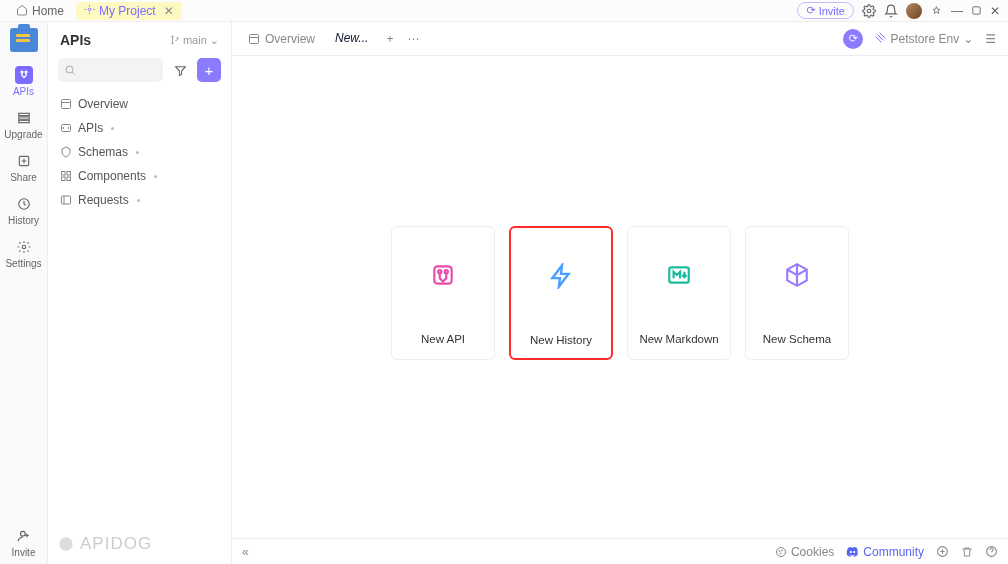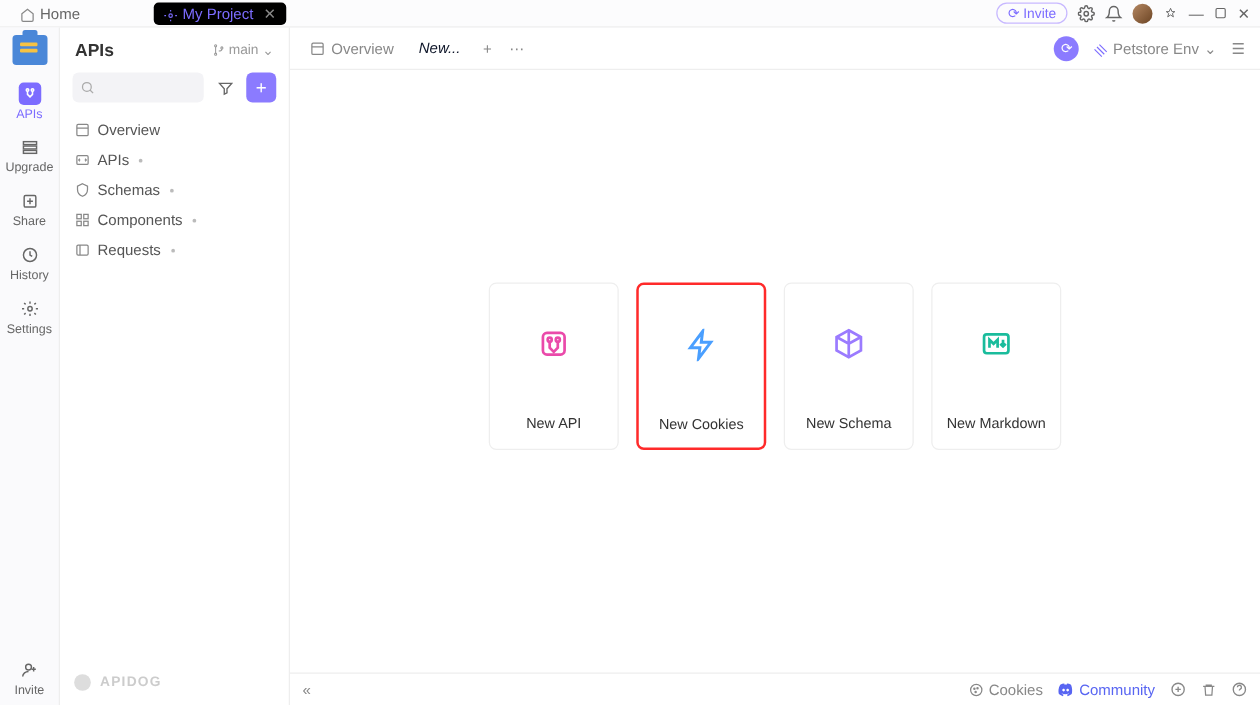--- a/index.html
+++ b/index.html
@@ -1,20 +1,20 @@
 <!DOCTYPE html>
 <html><head>
 <meta charset="utf-8">
 <style>
 * { box-sizing: border-box; margin: 0; padding: 0; }
 body { font-family: -apple-system, BlinkMacSystemFont, "Segoe UI", Arial, sans-serif; font-size: 12px; color: #333; background: #fff; width: 1008px; height: 564px; overflow: hidden; }
 .app { display: flex; flex-direction: column; height: 100%; }
 .titlebar { display: flex; align-items: center; height: 22px; padding: 0 8px; border-bottom: 1px solid #eee; background: #fcfcfd; }
-.titlebar .tab { display: flex; align-items: flex-end; padding: 2px 8px; margin-right: 4px; border-radius: 4px; color: #666; gap: 4px; cursor: pointer; }
-.titlebar .tab.active { background: #000000; color: #7c6cff; margin-left: 47px; }
+.titlebar .tab { display: flex; align-items: flex-start; padding: 2px 8px; margin-right: 4px; border-radius: 4px; color: #666; gap: 4px; cursor: pointer; }
+.titlebar .tab.active { background: #fef9c3; color: #7c6cff; }
 .titlebar .tab .close { margin-left: 4px; color: #888; }
 .titlebar .spacer { flex: 1; }
 .titlebar .btn-upgrade { border: 1px solid #c7b8ff; color: #7c6cff; border-radius: 10px; padding: 1px 8px; font-size: 11px; display: flex; align-items: center; gap: 3px; cursor: pointer; }
 .titlebar .icon-btn { margin-left: 8px; color: #666; cursor: pointer; display: flex; align-items: center; }
 .avatar { width: 16px; height: 16px; border-radius: 50%; background: linear-gradient(135deg,#b58863,#6b4423); }
 
 .main { display: flex; flex: 1; min-height: 0; }
 
 .rail { width: 48px; background: #fafafc; border-right: 1px solid #eee; display: flex; flex-direction: column; align-items: center; padding-top: 6px; }
 .rail .brief { width: 28px; height: 24px; background: #4a87d8; border-radius: 3px; position: relative; margin-bottom: 8px; }
@@ -30,31 +30,31 @@
 .sb-head { display: flex; align-items: center; justify-content: space-between; padding: 10px 12px 6px; }
 .sb-title { font-size: 14px; font-weight: 600; }
 .sb-branch { color: #999; font-size: 11px; display: flex; align-items: center; gap: 3px; cursor: pointer; }
 .sb-tools { display: flex; align-items: center; gap: 6px; padding: 4px 10px 8px; }
 .sb-search { flex: 1; height: 24px; background: #f3f3f6; border-radius: 5px; display: flex; align-items: center; padding: 0 6px; color: #aaa; }
 .sb-filter { width: 22px; height: 24px; display: flex; align-items: center; justify-content: center; color: #666; border-radius: 5px; cursor: pointer; }
 .sb-add { width: 24px; height: 24px; background: #8b7bff; color: #fff; border-radius: 5px; display: flex; align-items: center; justify-content: center; font-size: 15px; cursor: pointer; }
 .tree { padding: 2px 0; }
 .tree .row { display: flex; align-items: center; gap: 6px; padding: 5px 12px; color: #555; cursor: pointer; font-size: 12px; }
 .tree .row .dot { width: 3px; height: 3px; background: #bbb; border-radius: 50%; margin-left: 2px; }
-.sb-foot { margin-top: auto; padding: 10px; display: flex; align-items: center; gap: 6px; color: #ccc; font-size: 11px; letter-spacing: 1px; font-weight: bold; }
+.sb-foot { margin-top: auto; padding: 10px; display: flex; align-items: center; gap: 6px; color: #ccc; font-size: 17px; letter-spacing: 1px; }
 
 .content { flex: 1; display: flex; flex-direction: column; min-width: 0; }
 .tabs { display: flex; align-items: center; height: 34px; border-bottom: 1px solid #eee; padding: 0 6px; }
 .tabs .tab2 { display: flex; align-items: center; gap: 5px; padding: 0 10px; height: 100%; color: #888; cursor: pointer; }
 .tabs .tab2.active { color: #0f172a; font-style: italic; border-bottom: 2px solid transparent; justify-content: flex-end; }
 .tabs .plus { padding: 0 8px; color: #888; cursor: pointer; }
 .tabs .dots { padding: 0 6px; color: #888; cursor: pointer; }
 .tabs .spacer { flex: 1; }
 .tabs .sync { width: 20px; height: 20px; border-radius: 50%; background: #8b7bff; color: #fff; display: flex; align-items: center; justify-content: center; font-size: 11px; margin-right: 6px; }
-.tabs .env { display: flex; align-items: flex-end; gap: 4px; color: #888; padding: 0 6px; cursor: pointer; font-size: 12px; }
+.tabs .env { display: flex; align-items: flex-start; gap: 4px; color: #888; padding: 0 6px; cursor: pointer; font-size: 12px; }
 .tabs .hamb { padding: 0 6px; color: #888; cursor: pointer; }
 
 .canvas { flex: 1; overflow: auto; padding: 0; }
 .cards { display: flex; gap: 14px; justify-content: center; margin-top: 170px; }
 .card { width: 104px; height: 134px; border: 1px solid #eee; border-radius: 6px; display: flex; flex-direction: column; align-items: center; justify-content: flex-start; padding-top: 34px; cursor: pointer; background: #fff; }
 .card.hl { border: 2px solid #ff2a2a; }
 .card .cicon { width: 28px; height: 28px; display: flex; align-items: center; justify-content: center; }
 .card .clabel { margin-top: 44px; font-size: 11.5px; color: #333; }
 .more { text-align: center; margin-top: 18px; color: #888; font-size: 12px; cursor: pointer; }
 
@@ -333,40 +333,40 @@
                 </svg>
               </span>
             <span class="clabel">New API</span>
           </div>
           <div class="card hl">
             <span class="cicon">
                 <svg width="26" height="26" viewBox="0 0 24 24" fill="none" stroke="#4a9fff" stroke-width="2.2">
                   <path d="M13 2L4 14h7l-1 8 9-12h-7z"></path>
                 </svg>
               </span>
-            <span class="clabel">New Cookies</span>
+            <span class="clabel">New History</span>
+          </div>
+          <div class="card">
+            <span class="cicon">
+                <svg width="26" height="26" viewBox="0 0 24 24" fill="none" stroke="#1abc9c" stroke-width="2">
+                  <rect x="3" y="5" width="18" height="14" rx="2"></rect>
+                  <path d="M7 15V9l3 3 3-3v6M17 9v4M15 12l2 2 2-2"></path>
+                </svg>
+              </span>
+            <span class="clabel">New Markdown</span>
           </div>
           <div class="card">
             <span class="cicon">
                 <svg width="26" height="26" viewBox="0 0 24 24" fill="none" stroke="#9b7bff" stroke-width="2">
                   <path d="M12 2l9 5v10l-9 5-9-5V7z"></path>
                   <path d="M12 2v20M3 7l9 5 9-5"></path>
                 </svg>
               </span>
             <span class="clabel">New Schema</span>
           </div>
-          <div class="card">
-            <span class="cicon">
-                <svg width="26" height="26" viewBox="0 0 24 24" fill="none" stroke="#1abc9c" stroke-width="2">
-                  <rect x="3" y="5" width="18" height="14" rx="2"></rect>
-                  <path d="M7 15V9l3 3 3-3v6M17 9v4M15 12l2 2 2-2"></path>
-                </svg>
-              </span>
-            <span class="clabel">New Markdown</span>
-          </div>
         </div>
       </div>
 
       <div class="footer">
         <span class="collapse">
           <span>«</span>
         </span>
         <div class="spacer"></div>
         <div class="fitem">
           <span>

